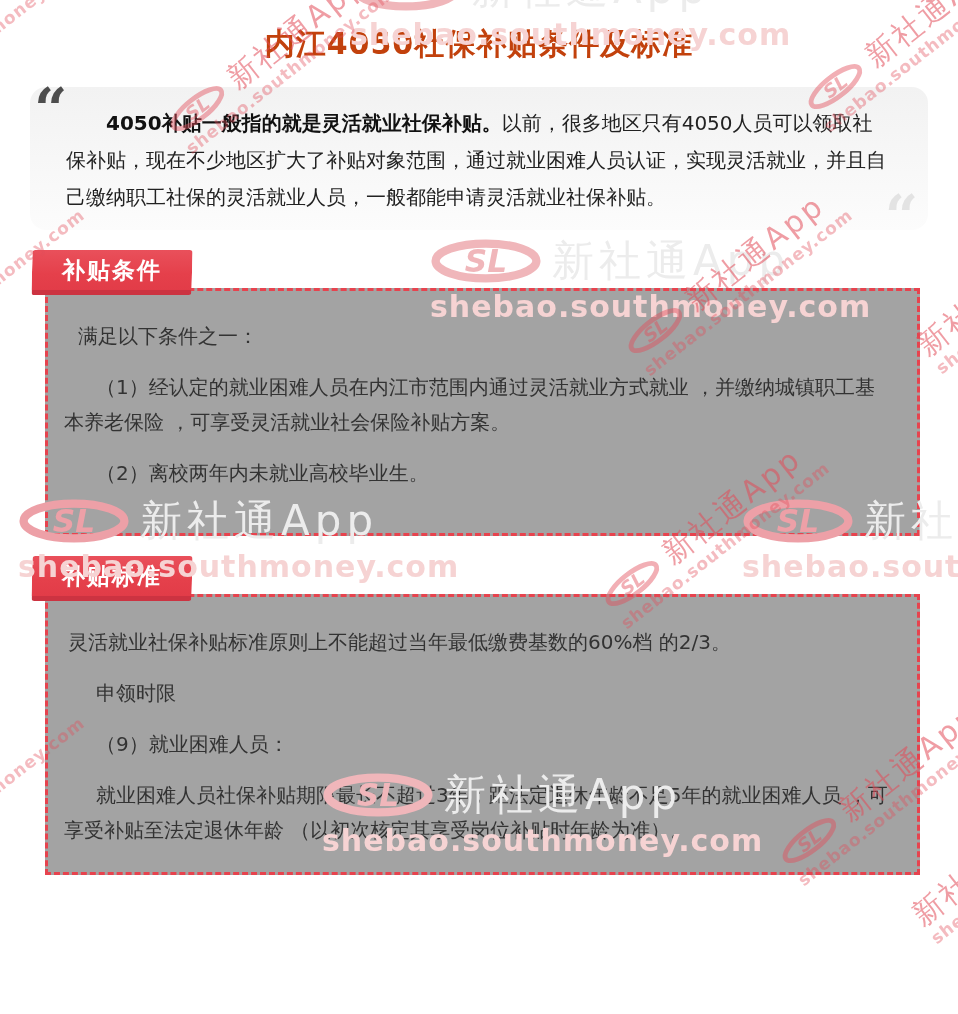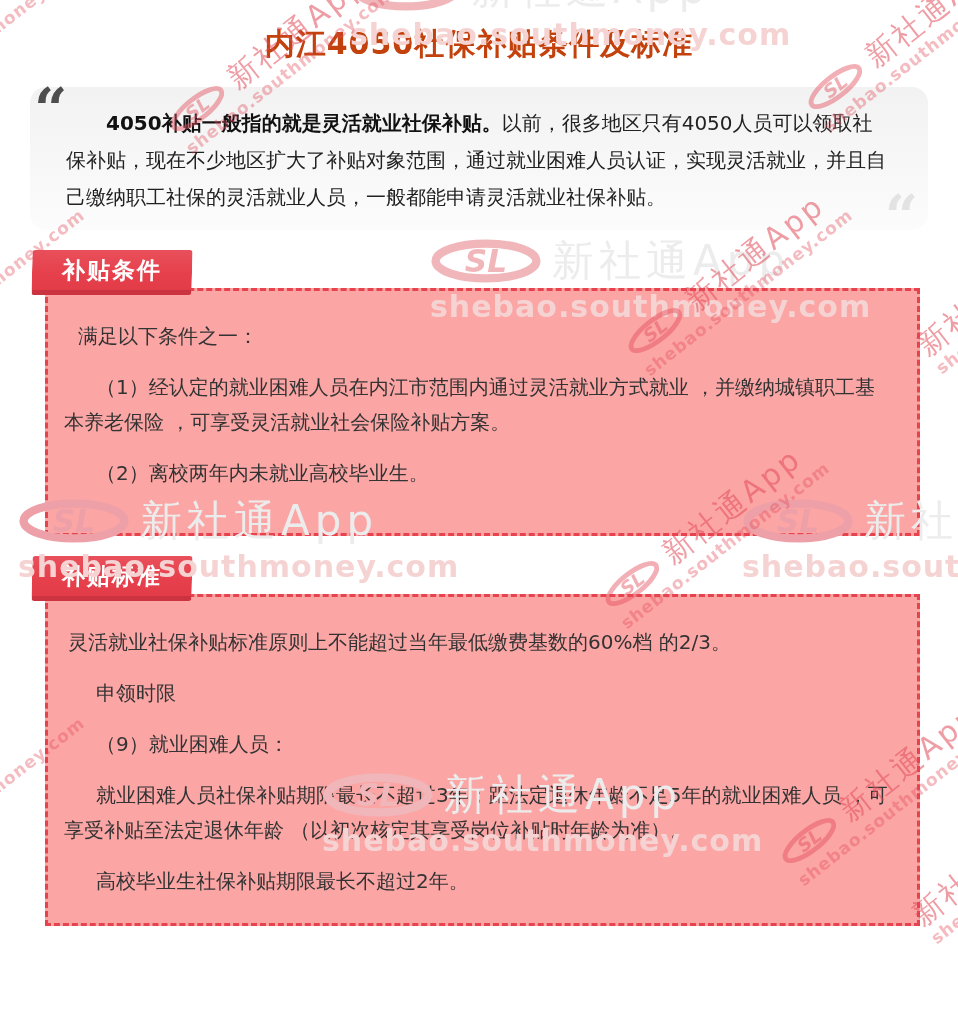--- a/index.html
+++ b/index.html
@@ -52,21 +52,21 @@
     background:linear-gradient(180deg,#e9505b 0%,#e5404b 60%,#e23c48 100%);
     border-bottom:5px solid #cc3341;
     border-radius:3px;
     transform:skewX(-1.5deg);
   }
   
   .dashed-box{
     position:relative;z-index:1;
     margin:0 38px 0 45px;
     border:3px dashed #e7434e;
-    background:#fca5a5;
+    background:#a3a3a3;
     padding:12px 25px 24px 16px;
   }
   .dashed-box p{
     margin:16px 0 0;
     font-size:20px;line-height:1.75;color:#333;
     text-indent:1.6em;
   }
   .dashed-box p.flush{text-indent:0.2em;}
   .dashed-box p.half{text-indent:0.7em;}
   .dashed-box.std{}
@@ -252,17 +252,16 @@
     </div>
   </div>
 
   <div class="section">
     <div class="ribbon">补贴标准</div>
     <div class="dashed-box std">
       <p class="flush">灵活就业社保补贴标准原则上不能超过当年最低缴费基数的60%档 的2/3。</p>
       <p>申领时限</p>
       <p>（9）就业困难人员：</p>
       <p>就业困难人员社保补贴期限最长不超过3年；距法定退休年龄不足5年的就业困难人员 ，可享受补贴至法定退休年龄 （以初次核定其享受岗位补贴时年龄为准）。</p>
-      <p>高校毕业生社保补贴期限最长不超过2年。</p>
     </div>
   </div>
 
 </div>
 
 </body></html>

